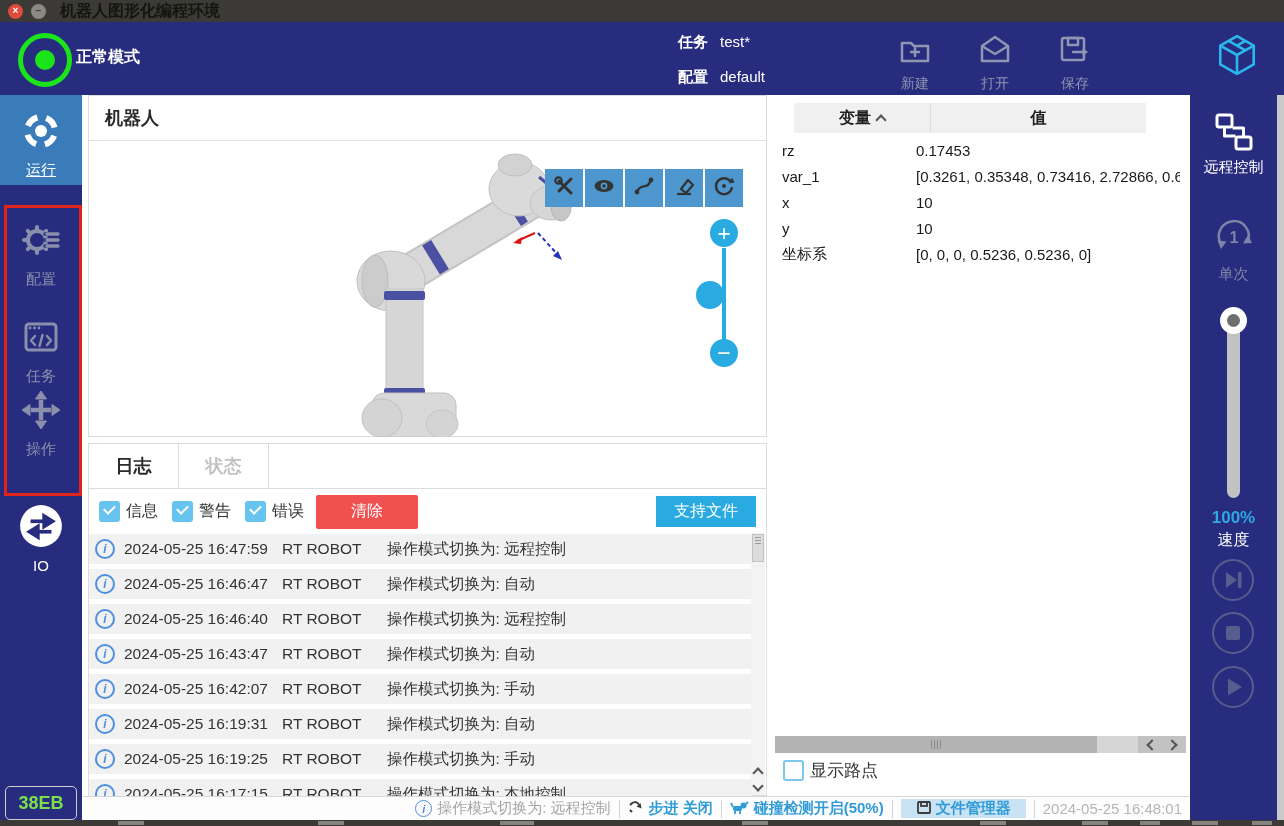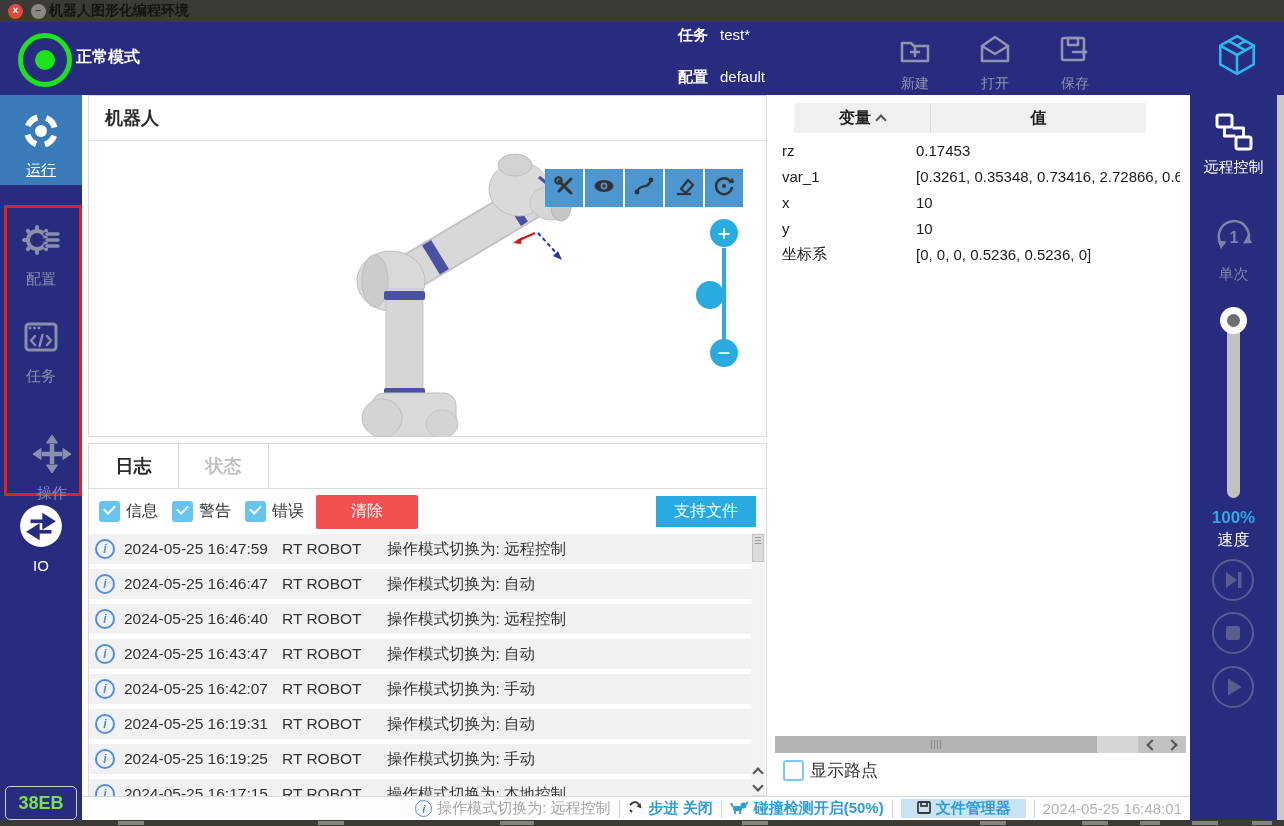--- a/index.html
+++ b/index.html
@@ -6,21 +6,21 @@
   .win{position:relative;width:1284px;height:826px;overflow:hidden;background:#fff;
        font-family:"Liberation Sans","DejaVu Sans",sans-serif;-webkit-font-smoothing:antialiased;}
   .abs{position:absolute;}
 
   
   .titlebar{left:0;top:0;width:1284px;height:22px;background:#3b3a36;display:flex;align-items:center;}
   .wbtn{width:15px;height:15px;border-radius:50%;margin-left:8px;display:flex;align-items:center;justify-content:center;
         font-size:10px;line-height:1;color:#fff;font-weight:bold;}
   .wbtn.close{background:#df4b3c;}
   .wbtn.min{background:#8c8984;color:#3b3a36;}
-  .wtitle{margin-left:3px;font-size:14px;font-weight:bold;color:#15150f;}
+  .wtitle{margin-left:14px;font-size:16px;font-weight:bold;color:#15150f;}
 
   
   .header{left:0;top:22px;width:1284px;height:73px;background:#272c7e;}
   .mode-ind{left:18px;top:33px;width:44px;height:44px;border-radius:50%;border:5px solid #1be41b;
             display:flex;align-items:center;justify-content:center;}
   .mode-ind .dot{width:20px;height:20px;border-radius:50%;background:#1be41b;}
   .mode-label{left:76px;top:47px;color:#fff;font-size:16px;font-weight:bold;}
   .kv{color:#fff;font-size:15px;}
   .kv b{font-weight:bold;margin-right:12px;}
   .hbtn{width:70px;text-align:center;color:#8f94b0;}
@@ -139,21 +139,21 @@
     <span class="wbtn min">−</span>
     <span class="wtitle">机器人图形化编程环境</span>
   </div>
 
   <div class="abs header"></div>
   <div class="abs mode-ind">
       <span class="dot"></span>
     </div>
   <div class="abs mode-label">正常模式</div>
 
-  <div class="abs kv" style="left:678px;top:26px;">
+  <div class="abs kv" style="left:678px;top:33px;">
     <b>任务</b><span>test*</span>
   </div>
   <div class="abs kv" style="left:678px;top:68px;">
     <b>配置</b><span>default</span>
   </div>
 
   <div class="abs hbtn" style="left:880px;top:33px;">
     <span>
       <svg width="36" height="36" viewBox="0 0 36 36" fill="none" stroke="#9096b2" stroke-width="2.5" stroke-linejoin="round">
         <path d="M5,10 h9 l3,3 h14 v15 h-26 z"></path>
@@ -227,21 +227,21 @@
         <rect x="7" y="9" width="30" height="26" rx="3" stroke-width="3"></rect>
         <circle cx="11" cy="13" r="1.4" fill="#8a90ac" stroke="none"></circle>
           <circle cx="15.5" cy="13" r="1.4" fill="#8a90ac" stroke="none"></circle>
           <circle cx="20" cy="13" r="1.4" fill="#8a90ac" stroke="none"></circle>
         <path d="M16,21 l-4,4.5 4,4.5 M28,21 l4,4.5 -4,4.5 M23.5,20 l-3,11" stroke-width="2.4" stroke-linecap="round" stroke-linejoin="round"></path>
       </svg>
     </span>
     <div class="lbl gray">任务</div>
   </div>
 
-  <div class="abs nav-item" style="top:432px;padding-left:11px;">
+  <div class="abs nav-item" style="top:388px;">
     <span>
       <svg width="44" height="44" viewBox="0 0 44 44" stroke="#8a90ac" fill="#8a90ac">
         <path d="M22,12 v20 M12,22 h20" stroke-width="4.5"></path>
         <polygon points="22,3 16.5,11 27.5,11"></polygon>
           <polygon points="22,41 16.5,33 27.5,33"></polygon>
         <polygon points="3,22 11,16.5 11,27.5"></polygon>
           <polygon points="41,22 33,16.5 33,27.5"></polygon>
       </svg>
     </span>
     <div class="lbl gray">操作</div>

